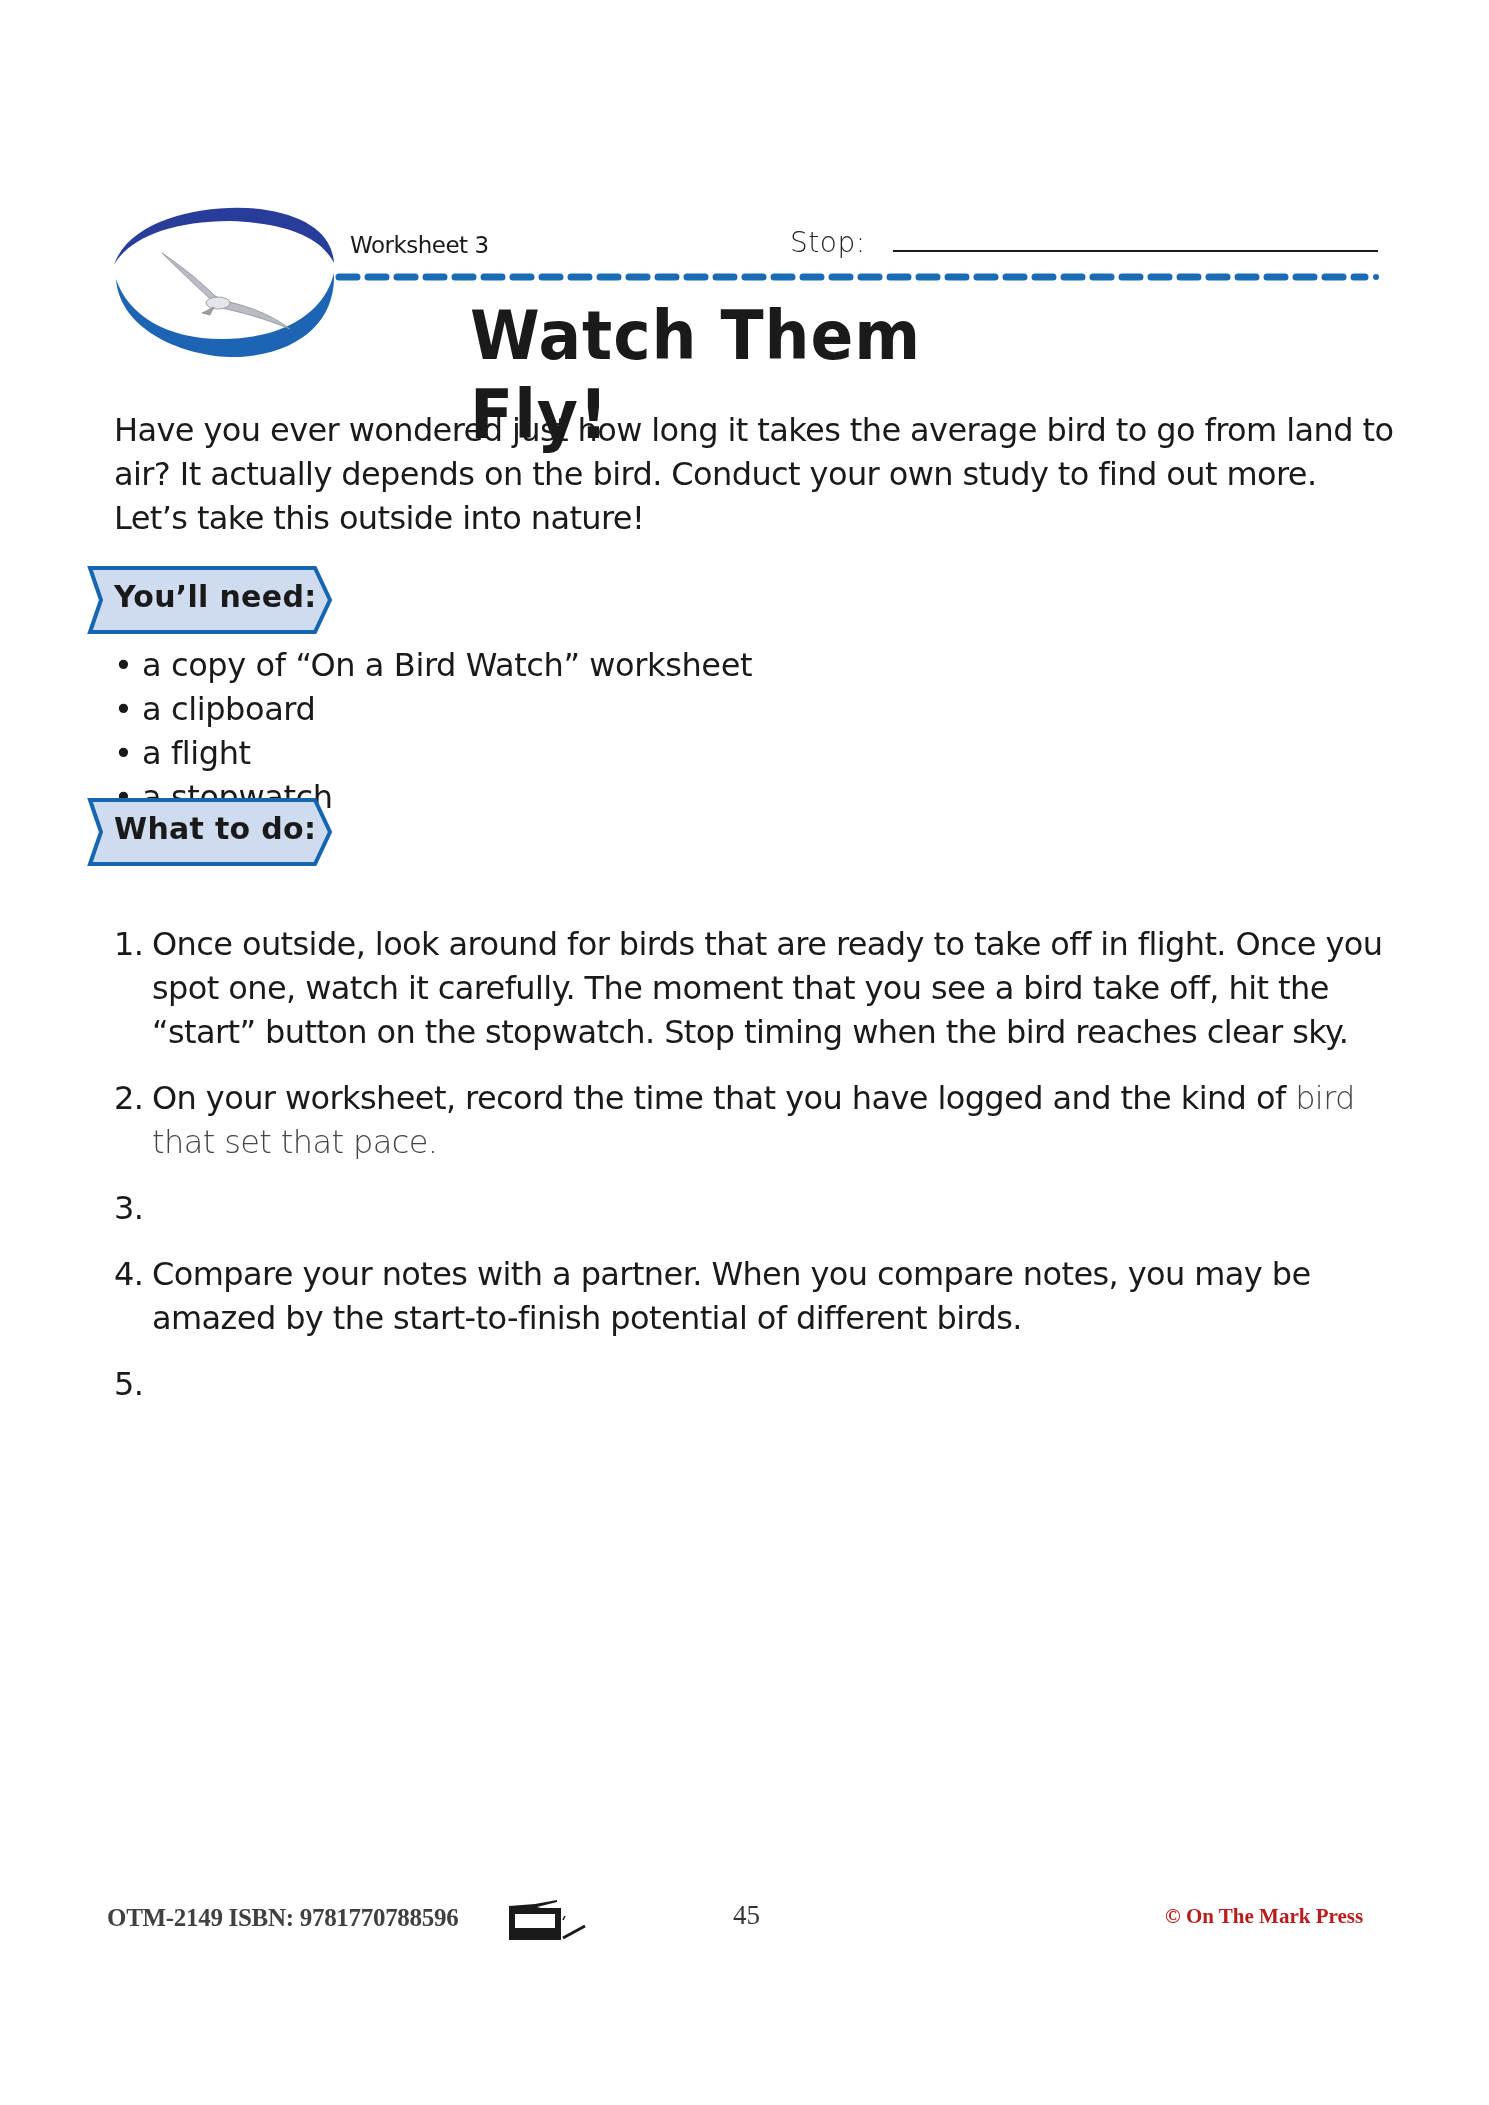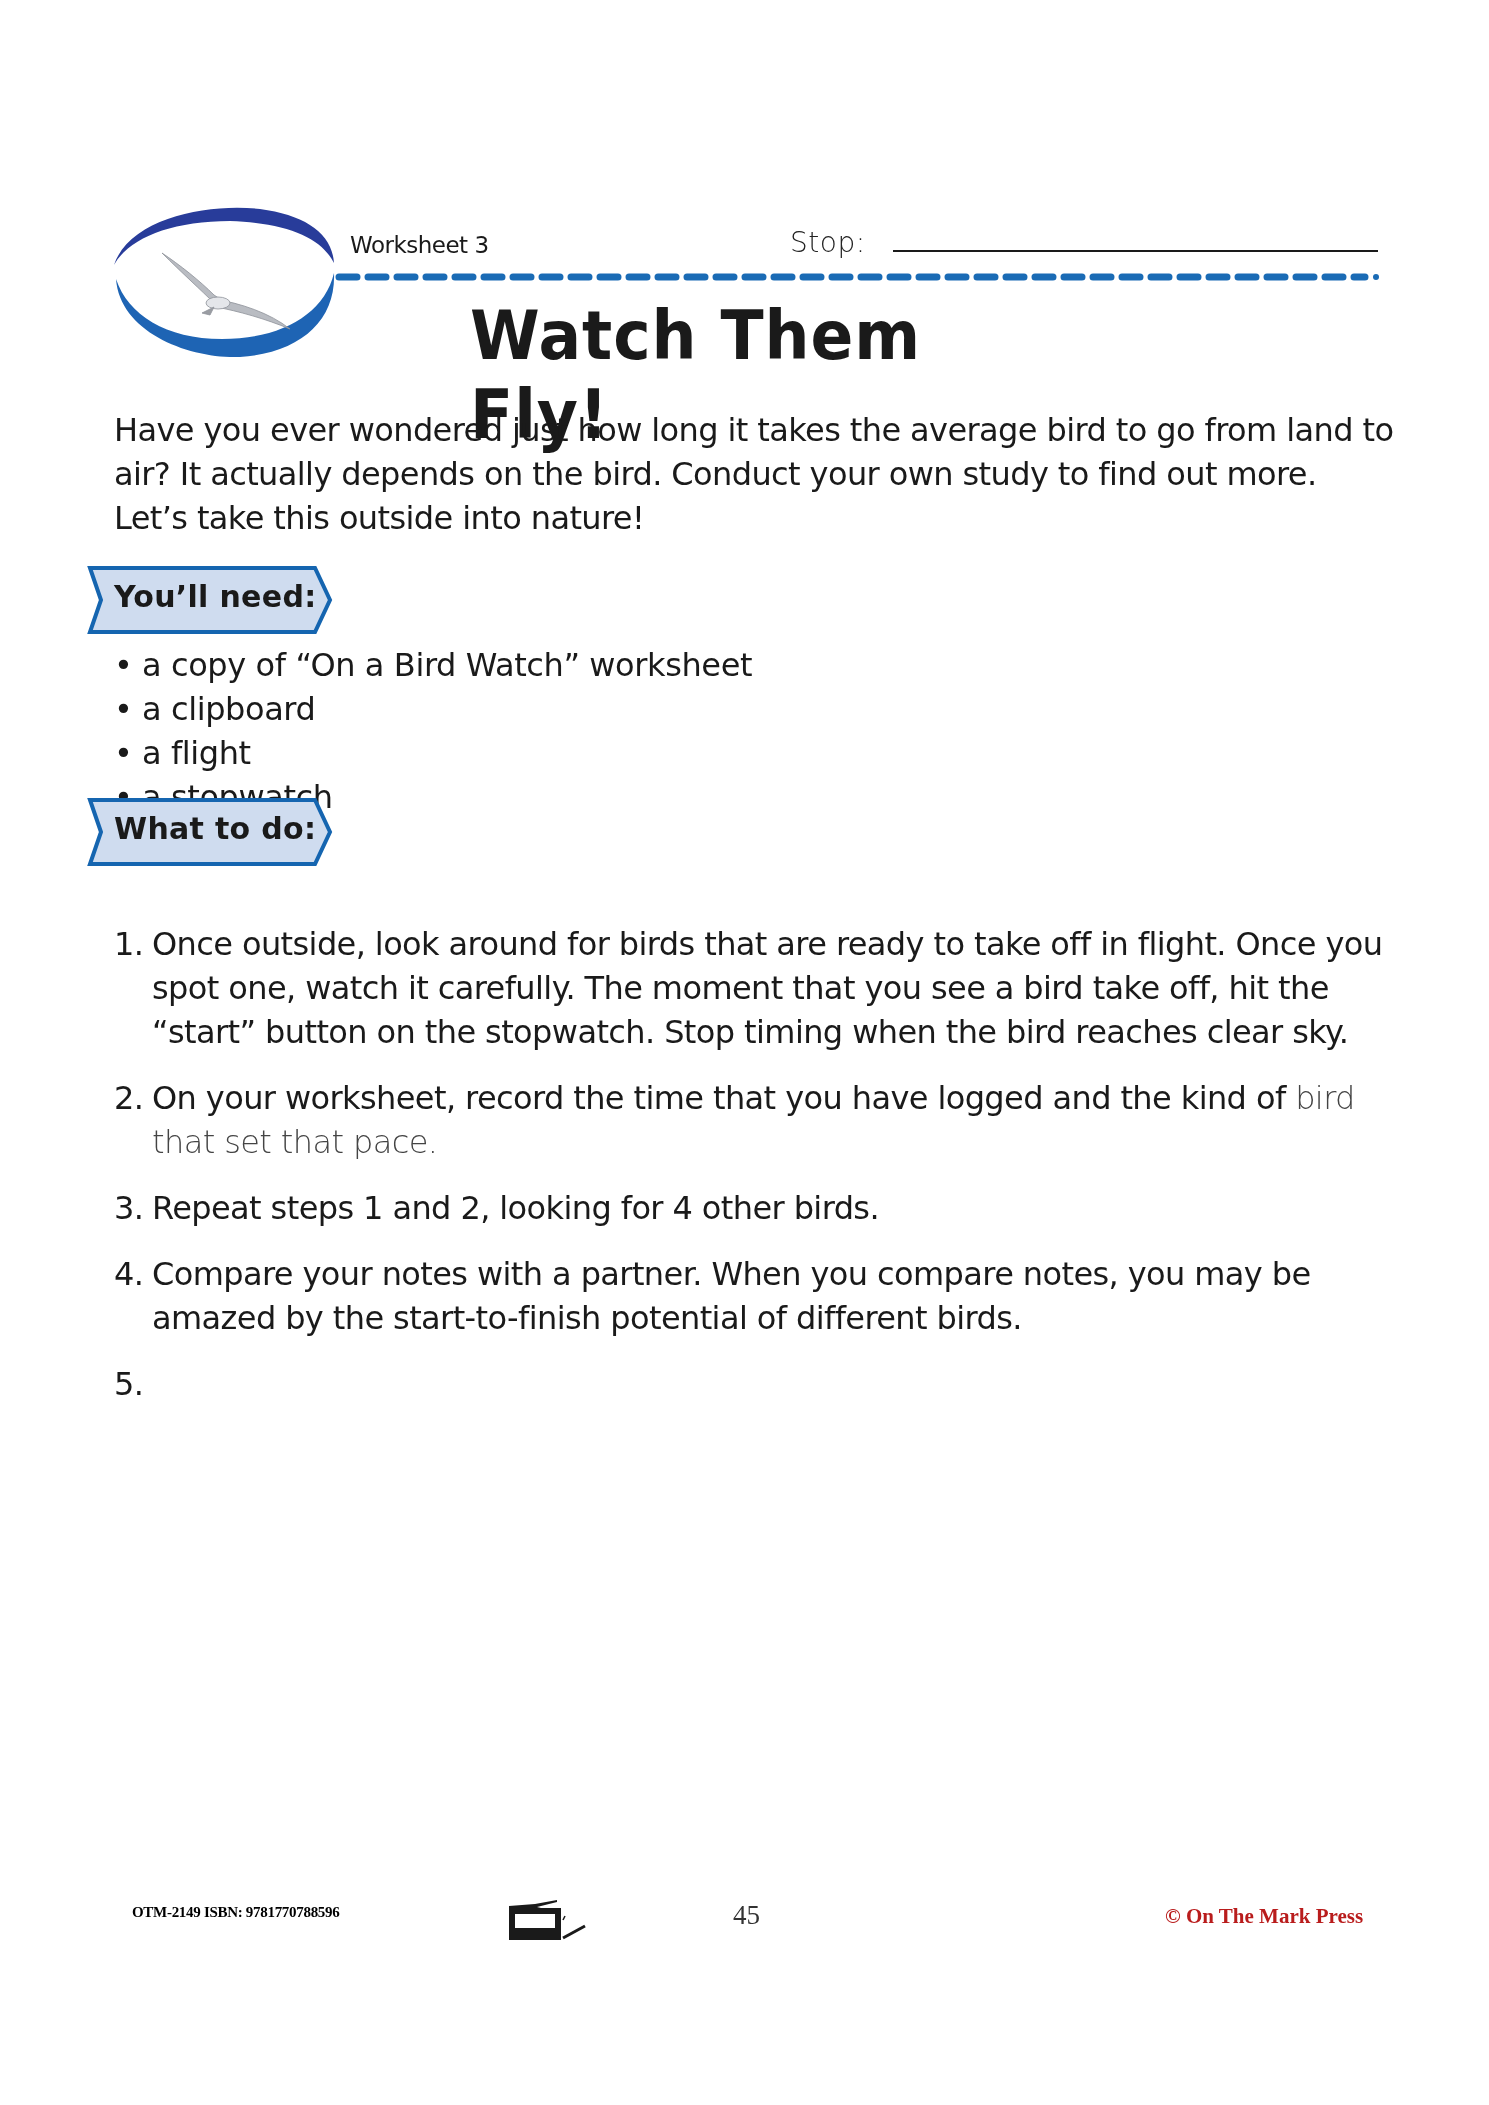--- a/index.html
+++ b/index.html
@@ -61,22 +61,22 @@
     .steps { left: 114px; top: 922px; width: 1290px; margin: 0; padding: 0; list-style: none; }
     .steps li {
       font-size: 32px; line-height: 44px; letter-spacing: -0.6px; color: #1a1a1a;
       display: flex; margin-bottom: 22px;
     }
     .steps li .num { width: 38px; flex: none; }
     .steps li .light { font-weight: 300; color: #444; }
 
     
     .footer-code {
-      left: 132px; top: 1904px; font-family: "Liberation Serif", serif;
-      font-size: 15px; font-weight: bold; color: #000000; letter-spacing: -0.3px;
+      left: 107px; top: 1904px; font-family: "Liberation Serif", serif;
+      font-size: 25px; font-weight: bold; color: #404040; letter-spacing: -0.3px;
     }
     .copier { left: 507px; top: 1898px; width: 90px; height: 42px; }
     .page-num {
       left: 733px; top: 1900px; font-family: "Liberation Serif", serif;
       font-size: 27px; color: #333;
     }
     .publisher {
       left: 1165px; top: 1904px; font-family: "Liberation Serif", serif;
       font-size: 21px; font-weight: bold; color: #b91c1c;
     }
@@ -150,21 +150,20 @@
   <li>
     <span class="num">1.</span>
     <span><span>Once outside, look around for birds that are ready to take off in flight. Once you spot one, watch it carefully. The moment that you see a bird take off, hit the “start” button on the stopwatch. Stop timing when the bird reaches clear sky.</span></span>
   </li>
   <li>
     <span class="num">2.</span>
     <span><span>On your worksheet, record the time that you have logged and the kind of </span><span class="light">bird that set that pace.</span></span>
   </li>
   <li>
     <span class="num">3.</span>
-    <span><span>Repeat steps 1 and 2, looking for 4 other birds.</span></span>
   </li>
   <li>
     <span class="num">4.</span>
     <span><span>Compare your notes with a partner. When you compare notes, you may be amazed by the start-to-finish potential of different birds.</span></span>
   </li>
   <li>
     <span class="num">5.</span>
   </li>
 </ol>
 

